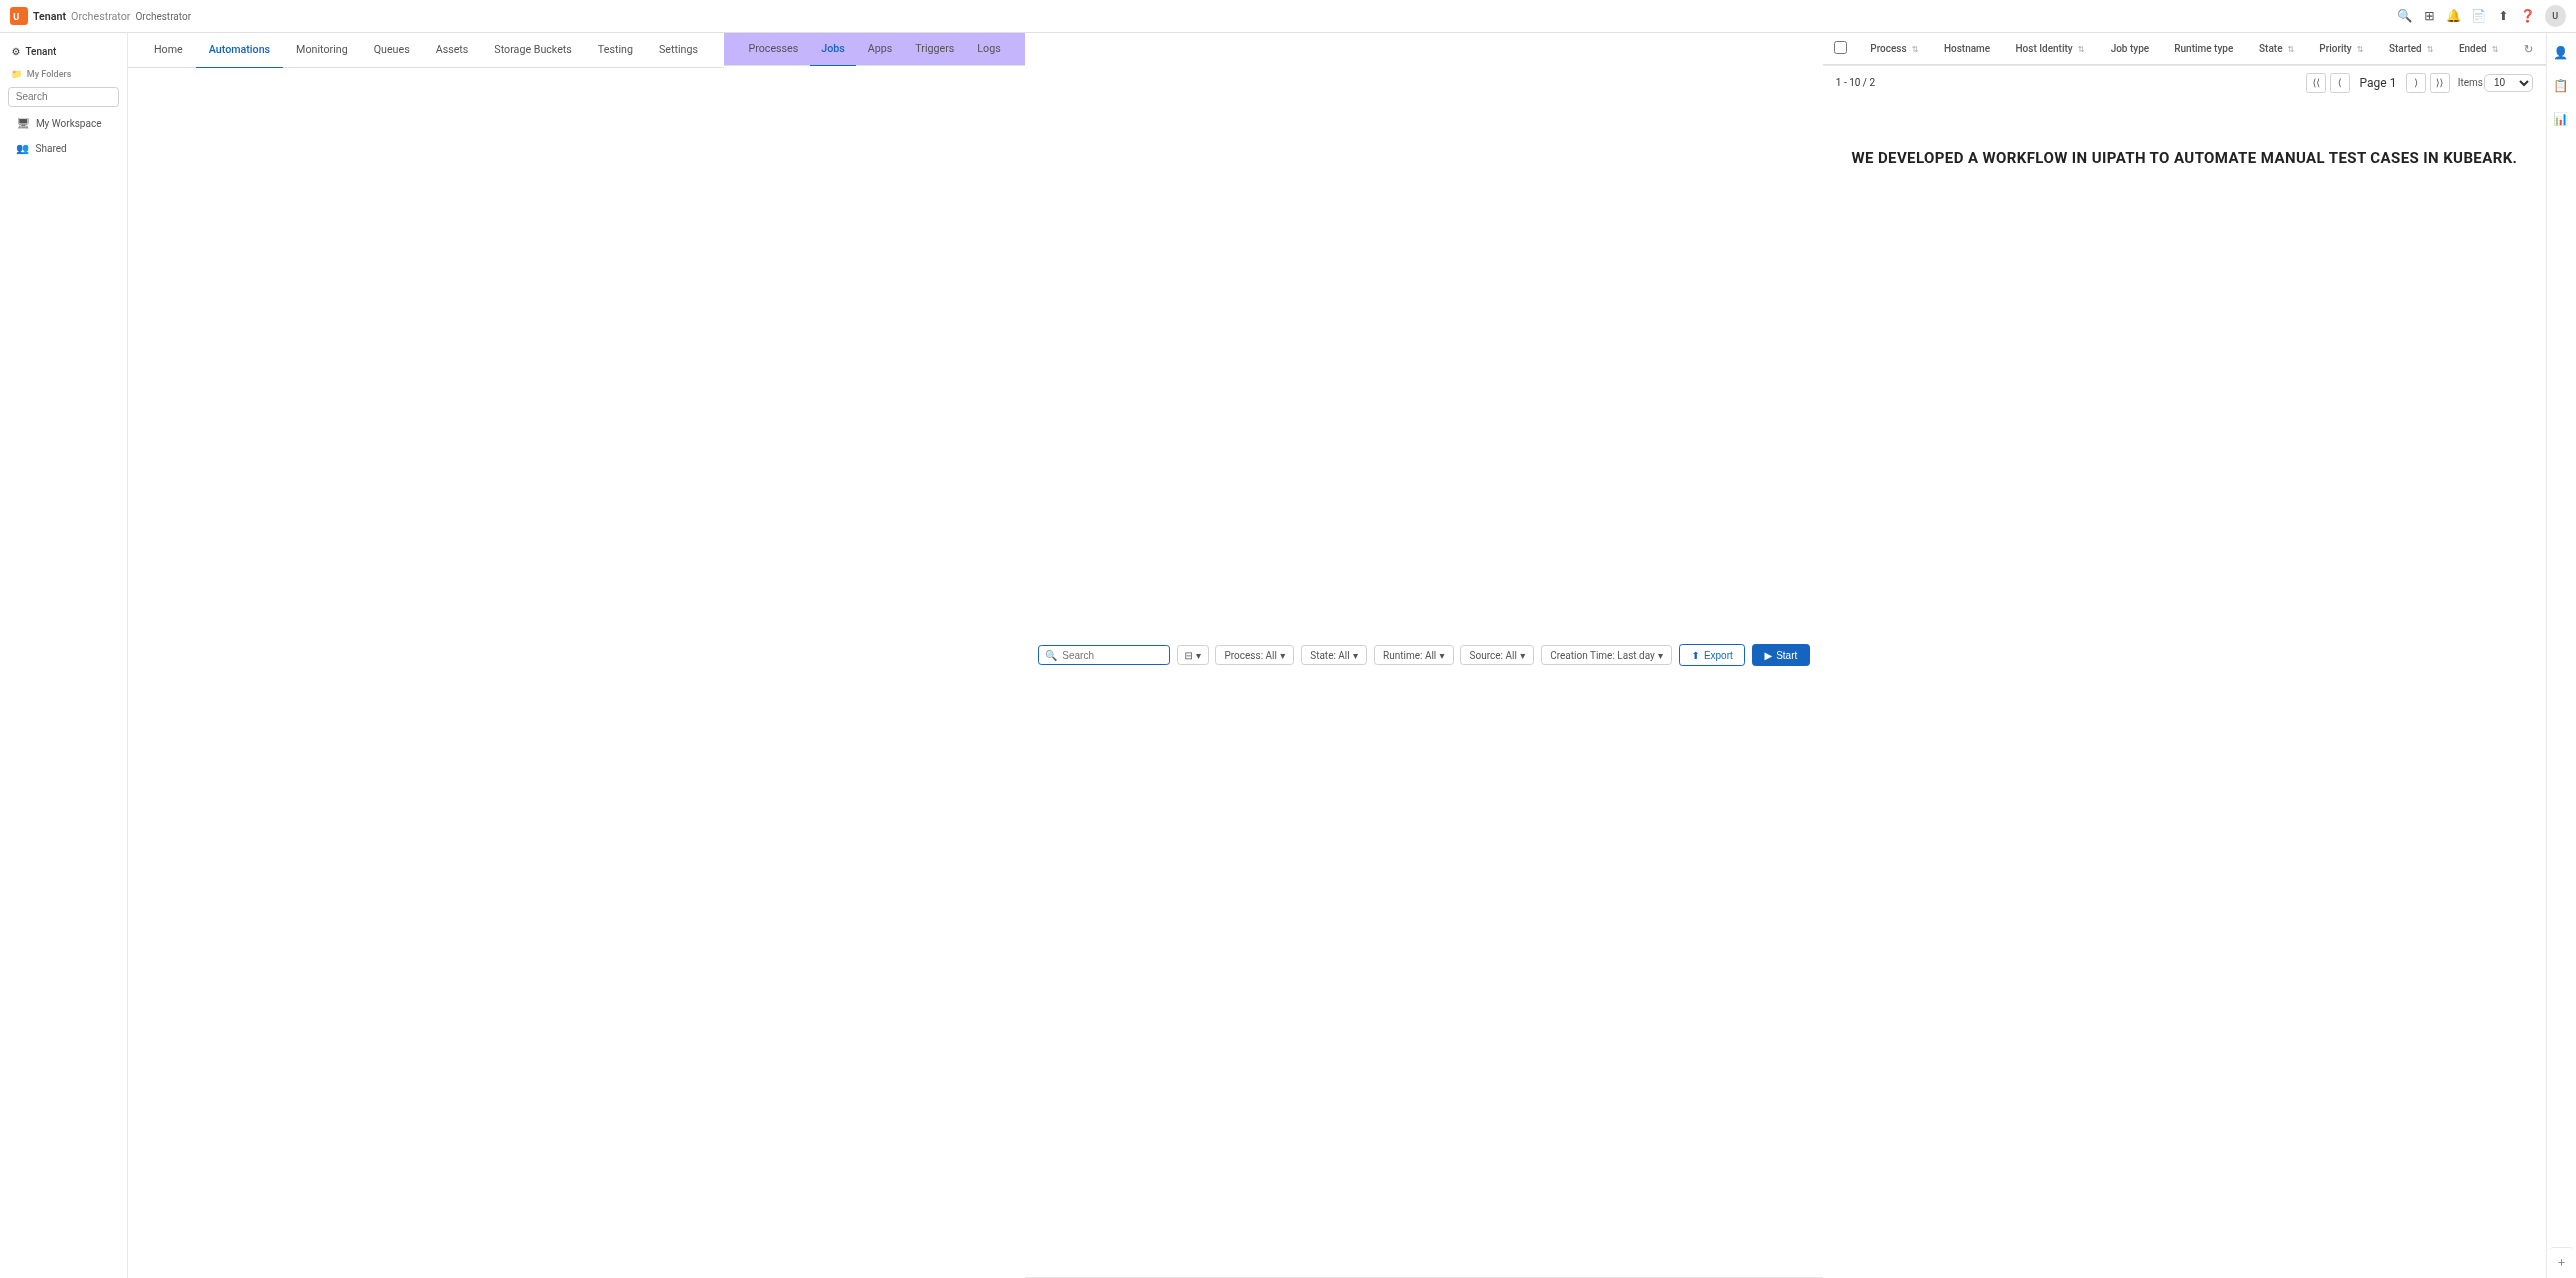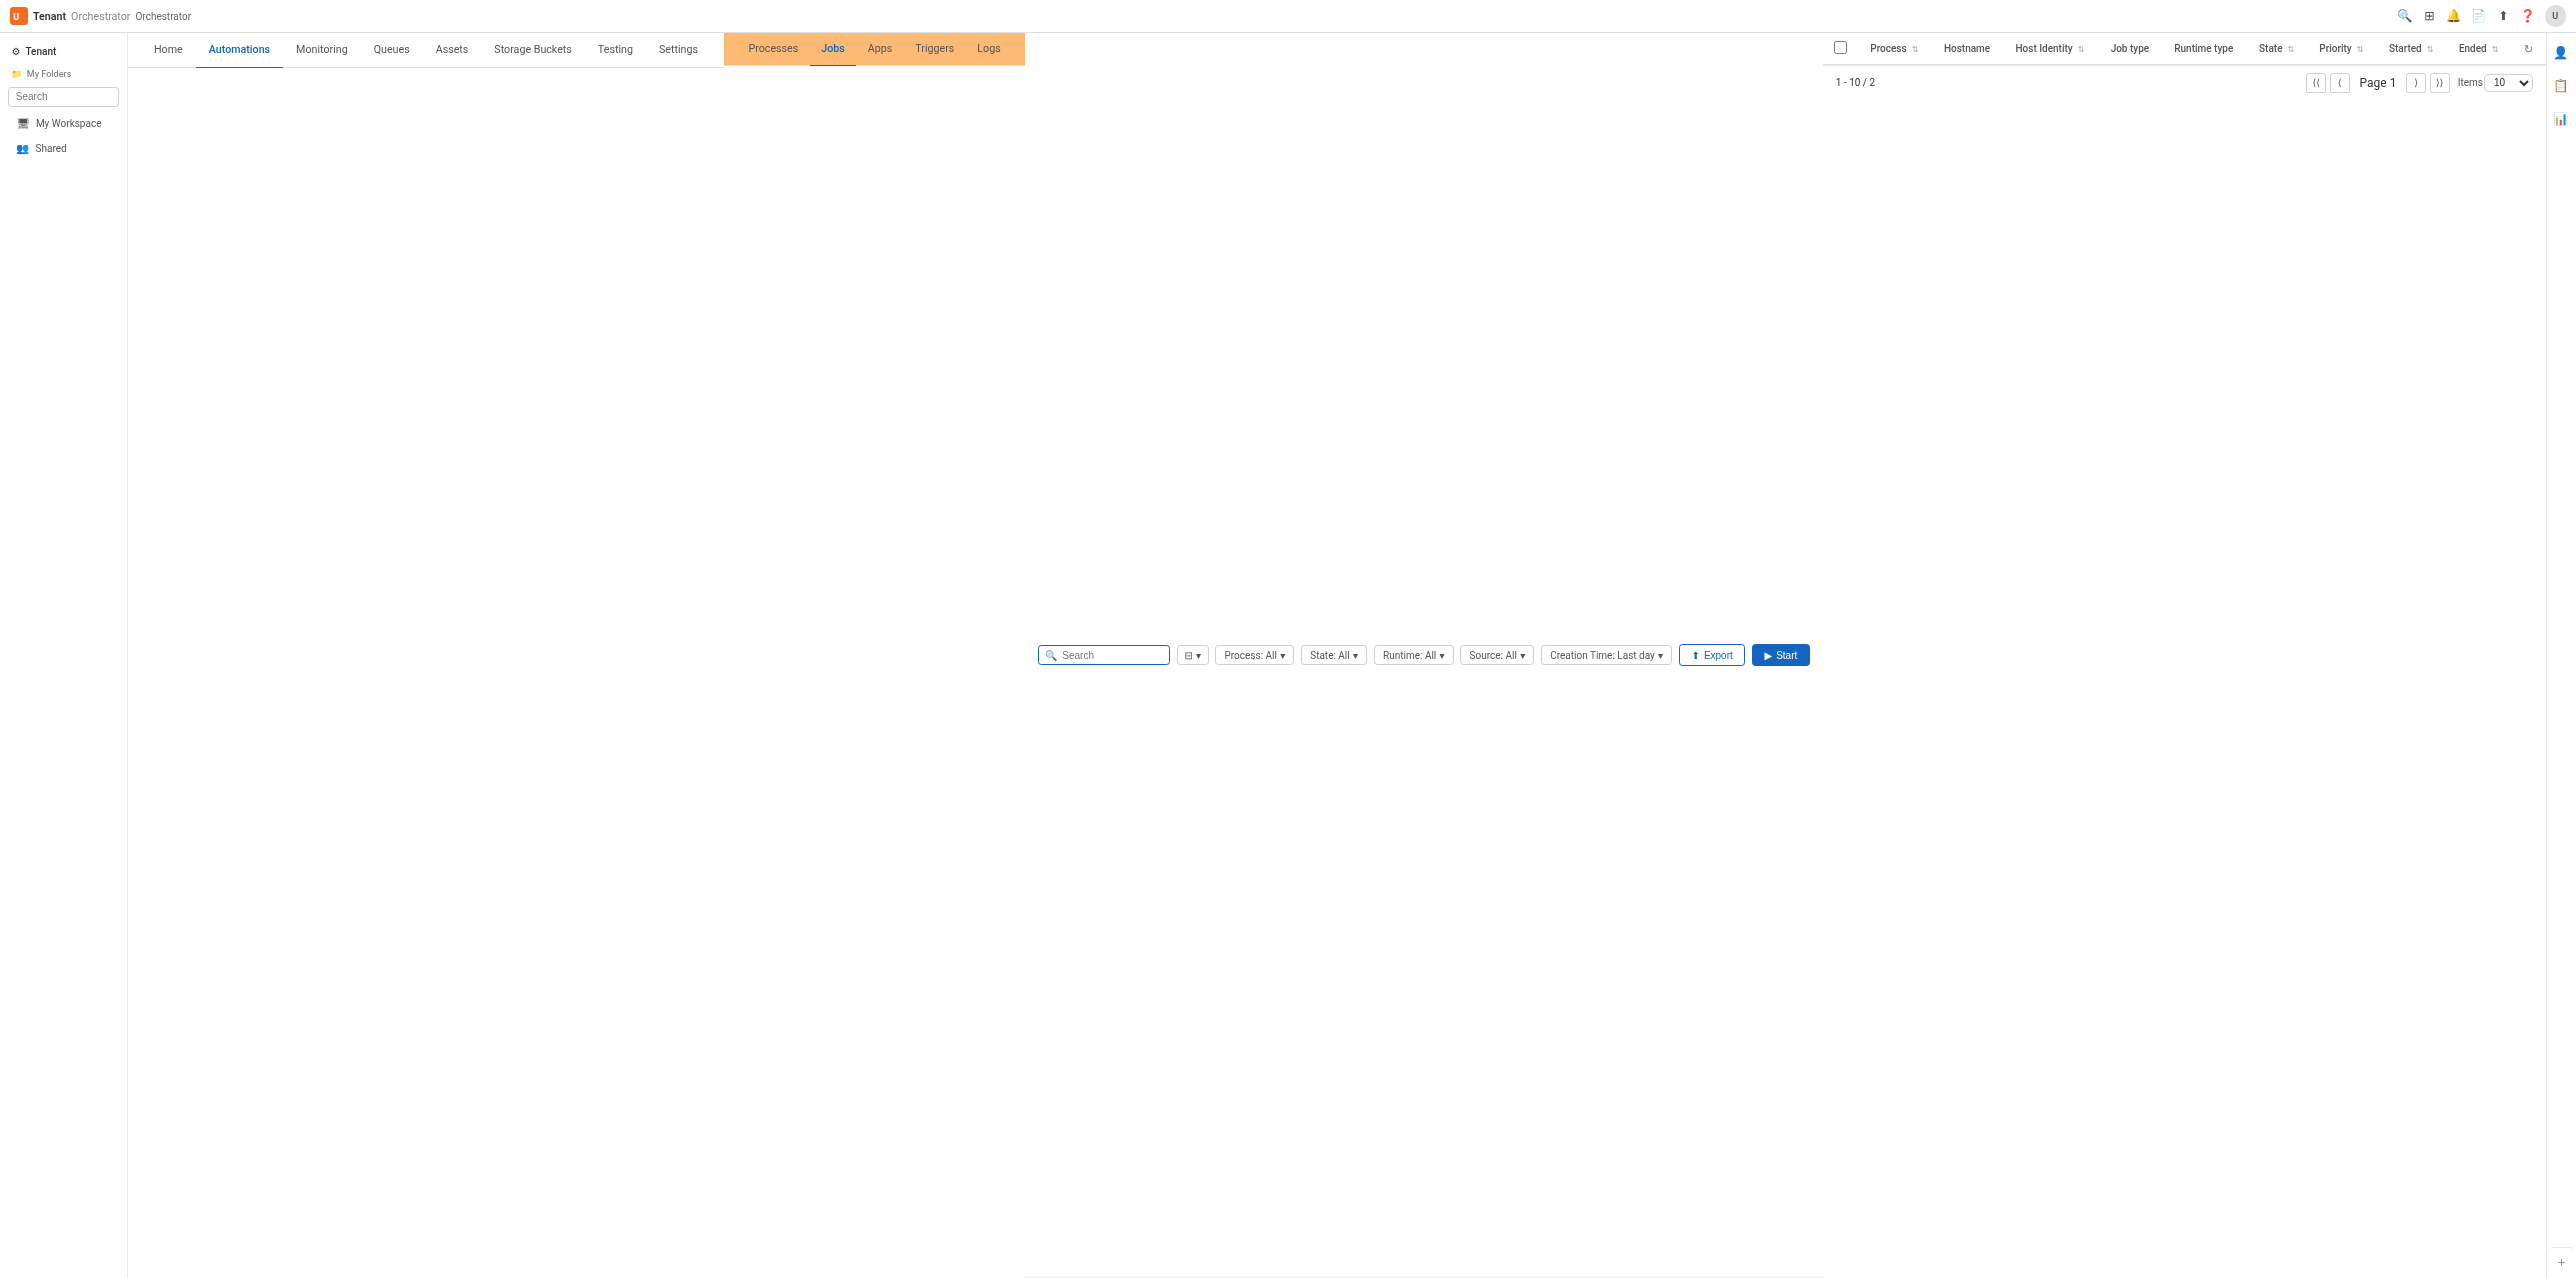--- a/index.html
+++ b/index.html
@@ -27,21 +27,21 @@
 
     
     .content { flex: 1; display: flex; flex-direction: row; overflow: hidden; }
 
     
     .nav-tabs-top { display: flex; align-items: center; height: 35px; border-bottom: 0.8px solid #e0e0e0; padding: 0 13px; gap: 0; flex-shrink: 0; background: #fff; }
     .nav-tab-top { padding: 0 13px; height: 35px; display: flex; align-items: center; font-size: 10.7px; color: #555; cursor: pointer; border-bottom: 1.6px solid transparent; }
     .nav-tab-top.active { color: #1565c0; border-bottom: 1.6px solid #1565c0; font-weight: 500; }
 
     
-    .nav-tabs-sub { display: flex; align-items: center; height: 33px; border-bottom: 0.8px solid #e0e0e0; padding: 0 13px; gap: 0; flex-shrink: 0; background: #fdba74; }
+    .nav-tabs-sub { display: flex; align-items: center; height: 33px; border-bottom: 0.8px solid #e0e0e0; padding: 0 13px; gap: 0; flex-shrink: 0; background: #c4b5fd; }
     .nav-tab-sub { padding: 0 11.5px; height: 33px; display: flex; align-items: center; font-size: 10.7px; color: #555; cursor: pointer; border-bottom: 1.6px solid transparent; }
     .nav-tab-sub.active { color: #1565c0; border-bottom: 1.6px solid #1565c0; font-weight: 500; }
 
     
     .toolbar { display: flex; align-items: center; gap: 6.6px; padding: 6.6px 13px; border-bottom: 0.8px solid #e8e8e8; background: #fff; flex-shrink: 0; }
     .search-box { display: flex; align-items: center; border: 0.8px solid #1565c0; border-radius: 3.3px; padding: 3.3px 6.6px; gap: 4.1px; width: 132px; }
     .search-box input { border: none; outline: none; font-size: 10px; color: #333; width: 100%; background: transparent; }
     .search-icon-sm { color: #888; font-size: 10px; }
     .filter-btn { display: flex; align-items: center; gap: 3.3px; border: 0.8px solid #d0d0d0; border-radius: 3.3px; padding: 3.3px 6.6px; font-size: 10px; color: #555; cursor: pointer; background: #fff; }
     .filter-chip { display: flex; align-items: center; gap: 3.3px; border: 0.8px solid #d0d0d0; border-radius: 3.3px; padding: 3.3px 8.2px; font-size: 10px; color: #555; cursor: pointer; background: #fff; }
@@ -275,20 +275,23 @@
           <span>Items</span>
           <select class="items-select">
             <option>10</option>
             <option>25</option>
             <option>50</option>
             <option>100</option>
           </select>
         </div>
       </div>
 
+      <div class="empty-state">
+        <div class="empty-message">WE DEVELOPED A WORKFLOW IN UIPATH TO AUTOMATE MANUAL TEST CASES IN KUBEARK.</div>
+      </div>
     </div>
   </div>
 
   <div class="right-panel">
     <div class="right-panel-icon">👤</div>
     <div class="right-panel-icon active">📋</div>
     <div class="right-panel-icon">📊</div>
     <div class="right-panel-icon right-panel-add">＋</div>
   </div>
 </div>

